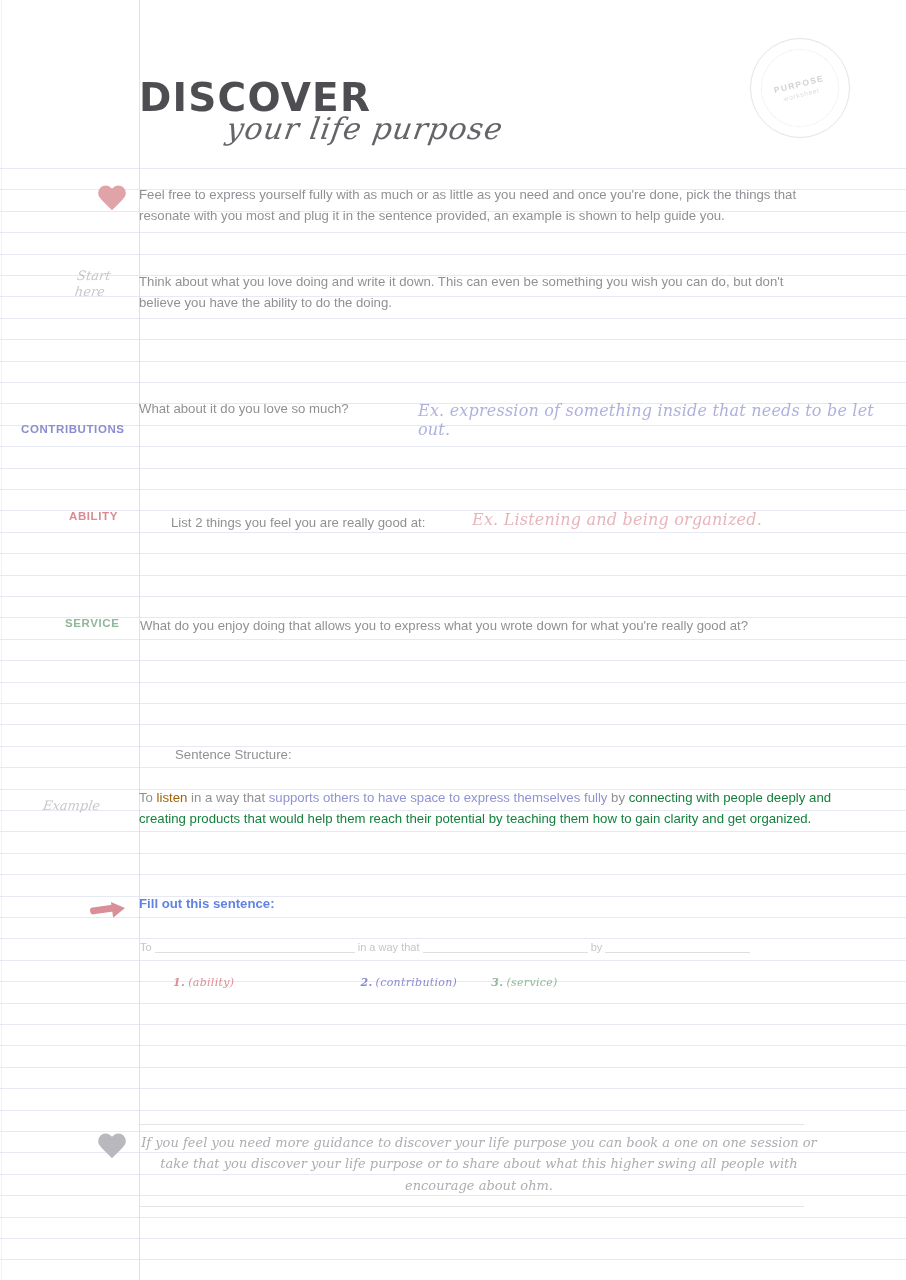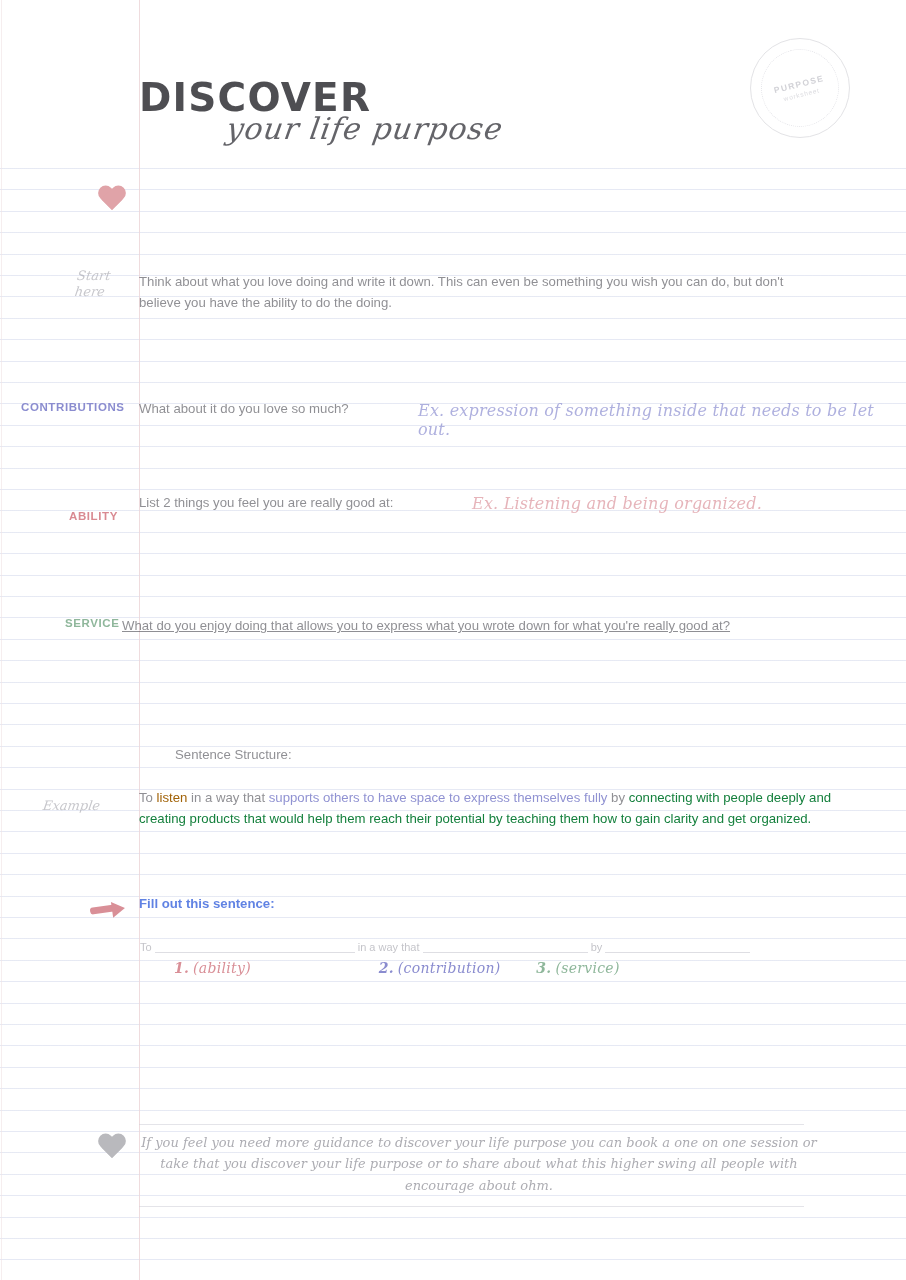--- a/index.html
+++ b/index.html
@@ -158,21 +158,21 @@
   .ex-green{color:#15803d;}
 
   .fill-title{font-size:13.2px;color:#1d4ed8;opacity:.7;font-weight:bold;}
 
   
   .fill-row{font-size:11px;color:#9d9da6;opacity:.6;white-space:nowrap;}
   .blank{
     display:inline-block;border-bottom:1px solid #c9c9d2;
     height:12px;vertical-align:bottom;
   }
-  .tag-row{margin-top:7px;white-space:nowrap;font-size:14px;}
+  .tag-row{margin-top:23px;white-space:nowrap;font-size:11px;}
   .tag{
     font-family:"DejaVu Serif", serif;font-style:italic;
     letter-spacing:.3px;
   }
   .tag-num{font-weight:bold;}
   .t-red{color:#d98f97;}
   .t-purple{color:#8a8ccf;}
   .t-green{color:#8fb79b;}
 
   .footer{
@@ -202,34 +202,35 @@
   <div class="stamp">
     <div class="stamp-inner">
       <div class="stamp-t1">PURPOSE</div>
       <div class="stamp-t2">worksheet</div>
     </div>
   </div>
 
   <div class="blk" style="left:97px;top:186px;">
     <div class="heart"></div>
   </div>
+  <div class="blk body-text intro" style="left:139px;top:184px;">Feel free to express yourself fully with as much or as little as you need and once you're done, pick the things that resonate with you most and plug it in the sentence provided, an example is shown to help guide you.</div>
 
   <div class="blk script-note" style="left:76px;top:268px;width:60px;">Start here</div>
   <div class="blk body-text" style="left:139px;top:271px;width:688px;">Think about what you love doing and write it down. This can even be something you wish you can do, but don't believe you have the ability to do the doing.</div>
 
-  <div class="blk label lbl-contrib" style="left:21px;top:401px;">CONTRIBUTIONS</div>
+  <div class="blk label lbl-contrib" style="left:21px;top:423px;">CONTRIBUTIONS</div>
   <div class="blk q" style="left:139px;top:398px;">What about it do you love so much?</div>
   <div class="blk hand h-purple" style="left:418px;top:401px;">Ex. expression of something inside that needs to be let out.</div>
 
   <div class="blk label lbl-abil" style="left:69px;top:510px;">ABILITY</div>
-  <div class="blk q" style="left:139px;top:492px;">List 2 things you feel you are really good at:</div>
-  <div class="blk hand h-red" style="left:472px;top:494px;">Ex. Listening and being organized.</div>
+  <div class="blk q" style="left:139px;top:512px;padding-left:32px;">List 2 things you feel you are really good at:</div>
+  <div class="blk hand h-red" style="left:472px;top:510px;">Ex. Listening and being organized.</div>
 
   <div class="blk label lbl-serv" style="left:65px;top:617px;">SERVICE</div>
-  <div class="blk q" style="left:122px;top:615px;width:680px;text-decoration:underline;">What do you enjoy doing that allows you to express what you wrote down for what you're really good at?</div>
+  <div class="blk q" style="left:140px;top:615px;width:680px;">What do you enjoy doing that allows you to express what you wrote down for what you're really good at?</div>
 
   <div class="blk body-text" style="left:139px;top:744px;margin-left:36px;">Sentence Structure:</div>
 
   <div class="blk script-note" style="left:43px;top:798px;width:90px;">Example</div>
 
   <div class="blk example-sentence" style="left:139px;top:787px;">
     <span class="ex-plain">To </span><span class="ex-red">listen</span><span class="ex-plain"> in a way that </span><span class="ex-purple">supports others to have space to express themselves fully</span><span class="ex-plain"> by </span><span class="ex-green">connecting with people deeply and creating products that would help them reach their potential by teaching them how to gain clarity and get organized.</span>
   </div>
 
   <div class="blk" style="left:90px;top:900px;">

